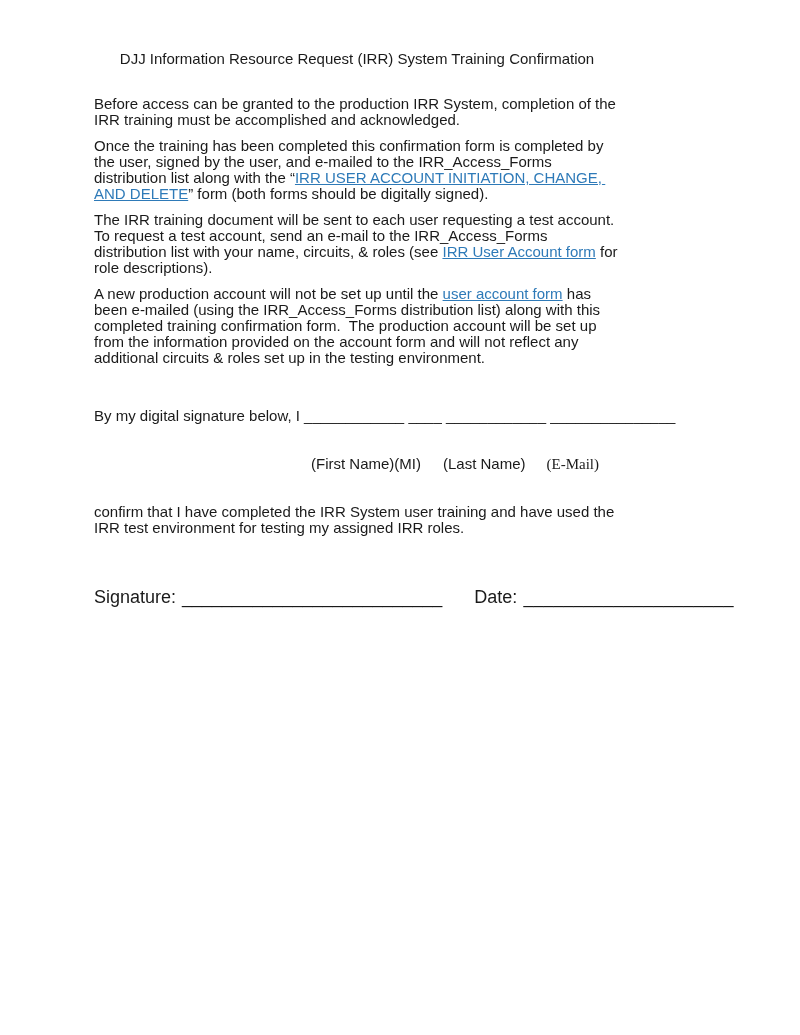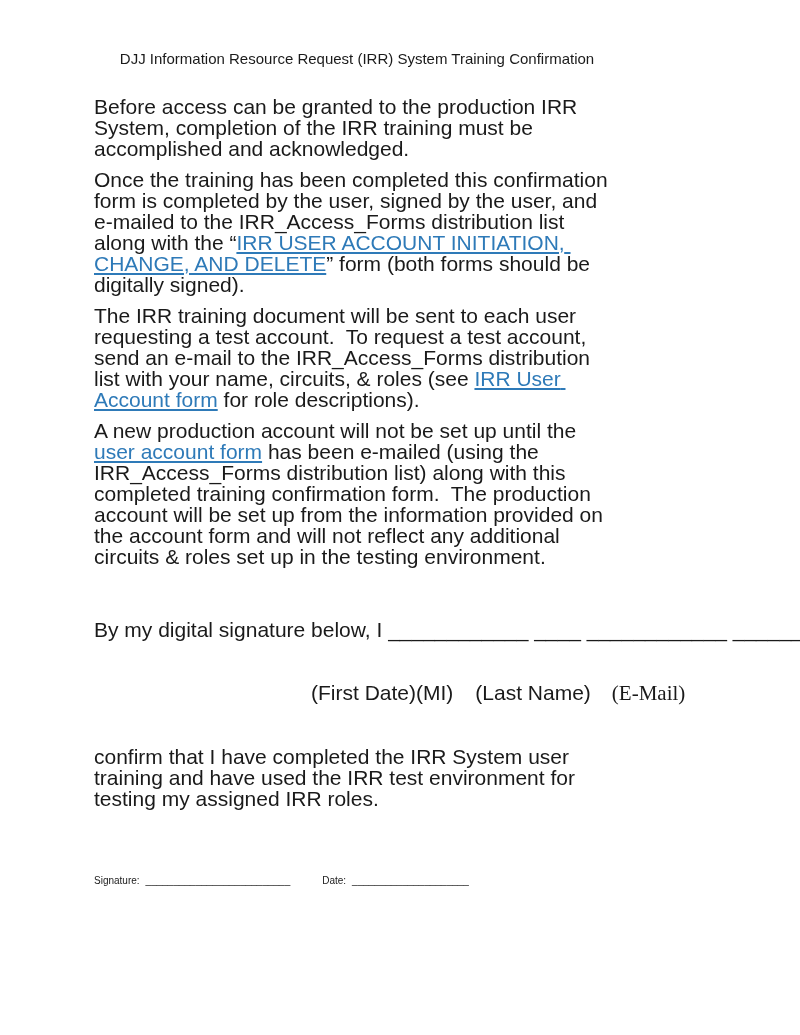--- a/index.html
+++ b/index.html
@@ -25,22 +25,22 @@
   }
   .doc-title {
     font-size: 15px;
     font-weight: normal;
     line-height: 21px;
     text-align: center;
     margin-bottom: 27px;
     white-space: nowrap;
   }
   p.body-par {
-    font-size: 21px;
-    line-height: 21px;
+    font-size: 15px;
+    line-height: 16px;
     margin-bottom: 10px;
     white-space: pre-wrap;
   }
   a.doc-link {
     color: var(--link-color);
     text-decoration: underline;
     cursor: pointer;
   }
   .blank-line {
     display: block;
@@ -49,21 +49,21 @@
   .labels-row {
     display: block;
     white-space: nowrap;
     padding-left: 217px;
   }
   .labels-row .lbl-mi   { }
   .labels-row .lbl-last { margin-left: 22px; }
   .labels-row .lbl-mail { margin-left: 21px; font-family: Liberation Serif, serif; }
   .closing-line { display: block; }
   .sig-row {
-    font-size: 10px;
+    font-size: 18px;
     line-height: 21px;
     margin-top: 19px;
     white-space: nowrap;
   }
   .date-label { margin-left: 32px; }
   .sig-label, .date-label { margin-right: 6px; }
 </style>
 </head>
 <body>
 
@@ -74,19 +74,19 @@
   <p class="body-par"><span>Before access can be granted to the production IRR System, completion of the IRR training must be accomplished and acknowledged.</span></p>
 
   <p class="body-par"><span>Once the training has been completed this confirmation form is completed by the user, signed by the user, and e-mailed to the IRR_Access_Forms distribution list along with the “</span><a class="doc-link">IRR USER ACCOUNT INITIATION, CHANGE, AND DELETE</a><span>” form (both forms should be digitally signed).</span></p>
 
   <p class="body-par"><span>The IRR training document will be sent to each user requesting a test account.  To request a test account, send an e-mail to the IRR_Access_Forms distribution list with your name, circuits, &amp; roles (see </span><a class="doc-link">IRR User Account form</a><span> for role descriptions).</span></p>
 
   <p class="body-par"><span>A new production account will not be set up until the </span><a class="doc-link">user account form</a><span> has been e-mailed (using the IRR_Access_Forms distribution list) along with this completed training confirmation form.  The production account will be set up from the information provided on the account form and will not reflect any additional circuits &amp; roles set up in the testing environment.</span></p>
 
   <p class="body-par">
     <span class="blank-line"><span>By my digital signature below, I </span><span>____________ </span><span>____ </span><span>____________ </span><span>_______________</span></span>
-    <span class="labels-row"><span class="lbl-first">(First Date)</span><span class="lbl-mi">(MI)</span><span class="lbl-last">(Last Name)</span><span class="lbl-mail">(E-Mail)</span></span>
+    <span class="labels-row"><span class="lbl-first">(First Name)</span><span class="lbl-mi">(MI)</span><span class="lbl-last">(Last Name)</span><span class="lbl-mail">(E-Mail)</span></span>
     <span class="closing-line">confirm that I have completed the IRR System user training and have used the IRR test environment for testing my assigned IRR roles.</span>
   </p>
 
   <p class="sig-row"><span class="sig-label">Signature:</span><span>__________________________</span><span class="date-label">Date:</span><span>_____________________</span></p>
 
 </div>
 
 </body></html>

